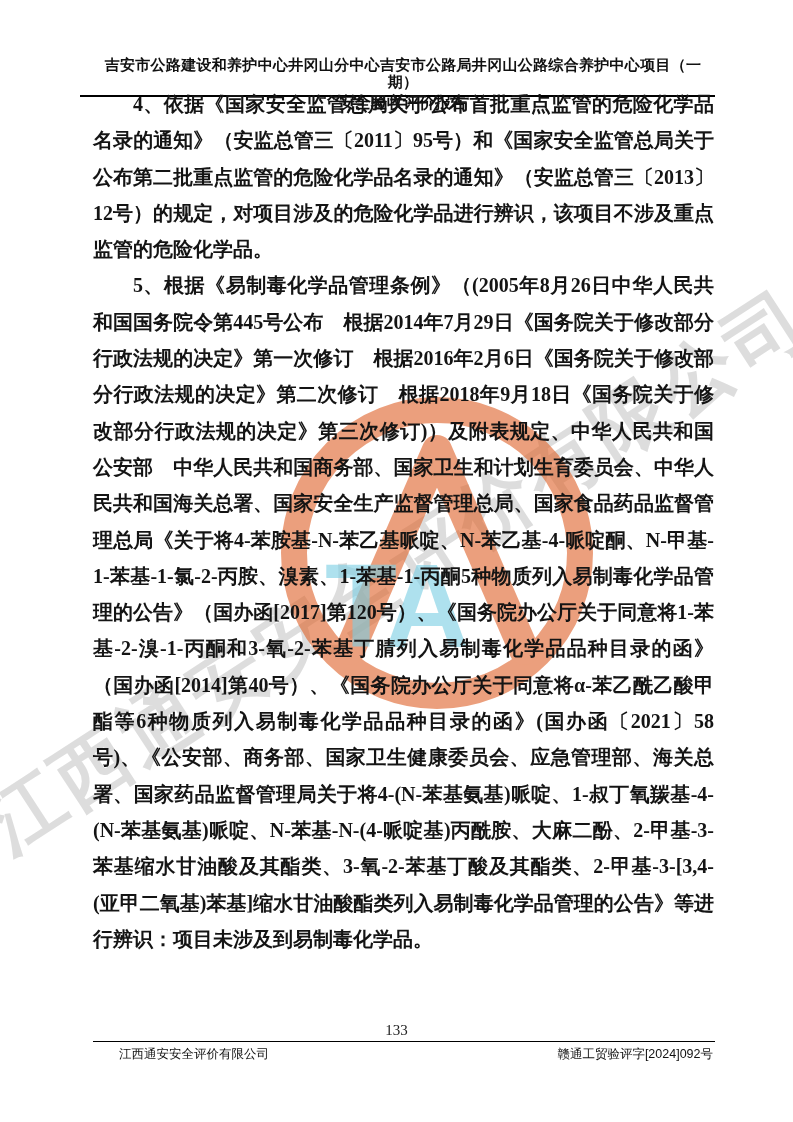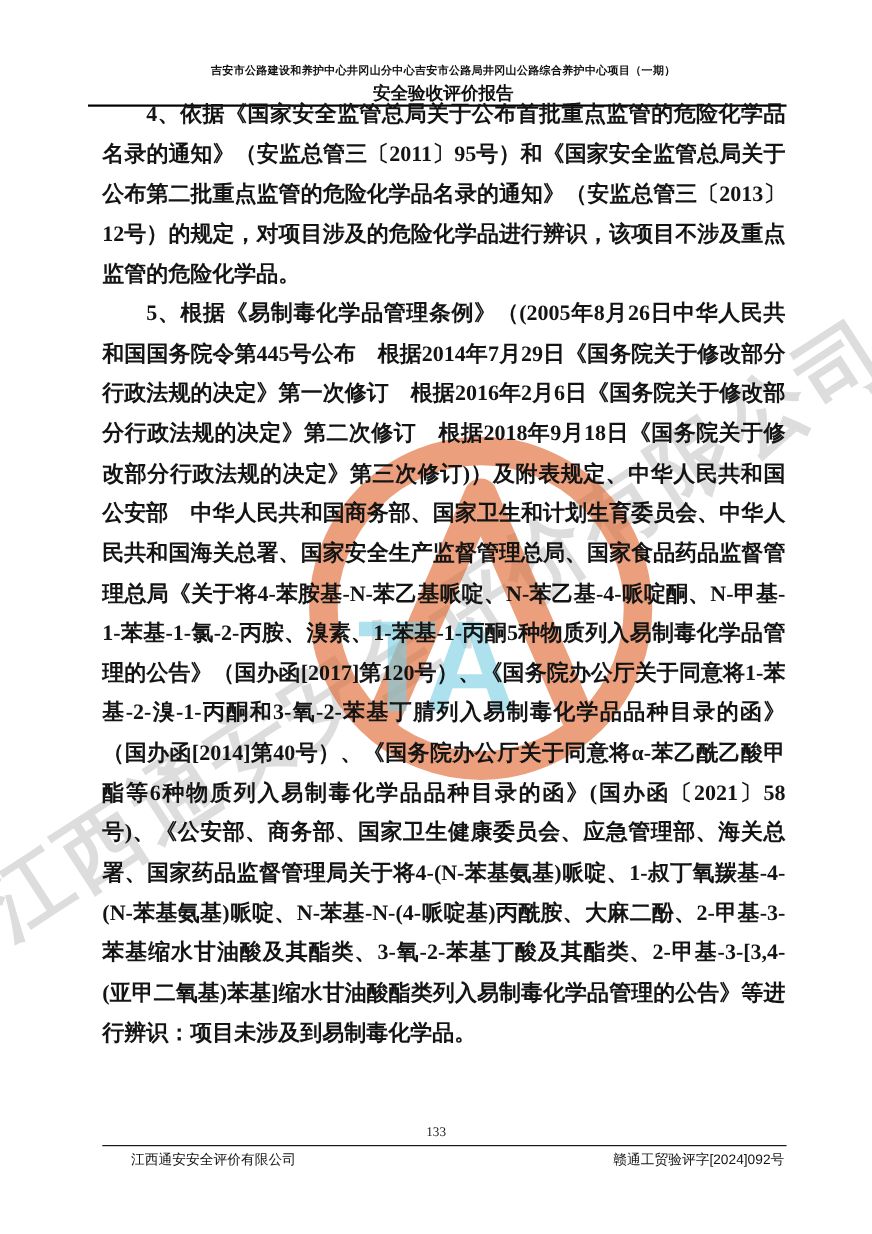--- a/index.html
+++ b/index.html
@@ -70,21 +70,21 @@
     left: 93px;
     top: 56px;
     width: 620px;
     z-index: 1;
     text-align: center;
     font-family: "Liberation Sans", "DejaVu Sans", sans-serif;
     font-weight: 600;
     color: #111;
   }
   .header .h-line1 {
-    font-size: 10px;
+    font-size: 15px;
     line-height: 17px;
     letter-spacing: 0.3px;
   }
   .header .h-line2 {
     font-size: 16px;
     line-height: 17px;
     margin-top: 4px;
   }
   .header-rule {
     position: absolute;
@@ -114,21 +114,21 @@
     word-break: break-all;
     color: #141414;
   }
   
   .page-number {
     position: absolute;
     left: 0;
     top: 1022px;
     width: 793px;
     text-align: center;
-    font-size: 12px;
+    font-size: 15px;
     z-index: 1;
     color: #222;
   }
   .footer-rule {
     position: absolute;
     left: 93px;
     top: 1041px;
     width: 622px;
     height: 0;
     border-top: 1.5px solid #000;

